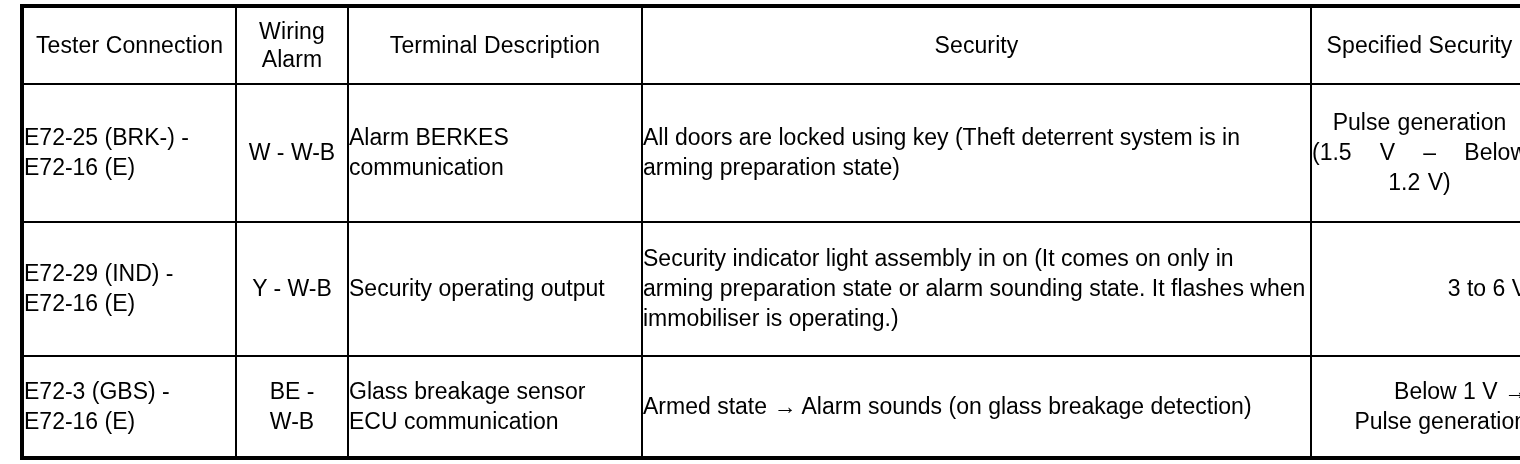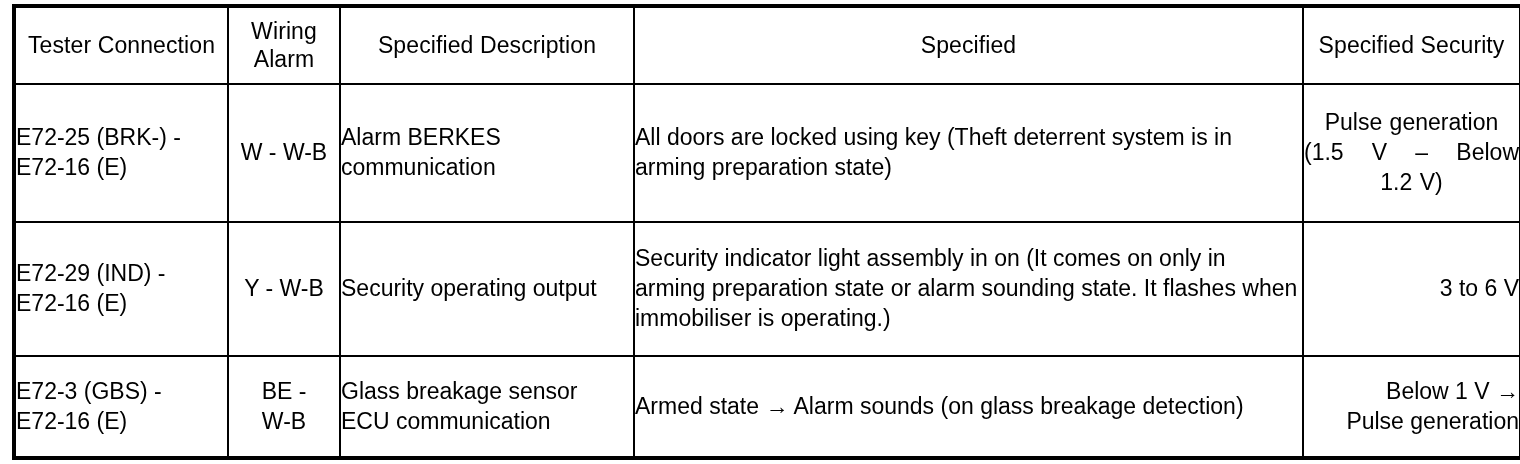--- a/index.html
+++ b/index.html
@@ -12,21 +12,21 @@
     height: 464px;
     font-family: "Liberation Sans", sans-serif;
     color: #000000;
     overflow: hidden;
   }
 
   .sheet {
     width: 1520px;
     height: 464px;
     box-sizing: border-box;
-    padding: 4px 4px 4px 12px;
+    padding: 4px 4px 4px 20px;
   }
 
   table.spec-table {
     width: 1511px;
     height: 456px;
     border-collapse: collapse;
     table-layout: fixed;
     border: 4px solid #000000;
     background: #ffffff;
   }
@@ -131,22 +131,22 @@
       <col class="c-condition">
       <col class="c-spec">
     </colgroup>
 
     <thead>
       <tr>
         <th>Tester
 Connection</th>
         <th>Wiring
 Alarm</th>
-        <th>Specified Description</th>
-        <th>Specified</th>
+        <th>Terminal Description</th>
+        <th>Security</th>
         <th>Specified
 Security</th>
       </tr>
     </thead>
 
     <tbody>
 
 
       <tr class="r2">
         <td class="cell-tester">E72-25 (BRK-) -

